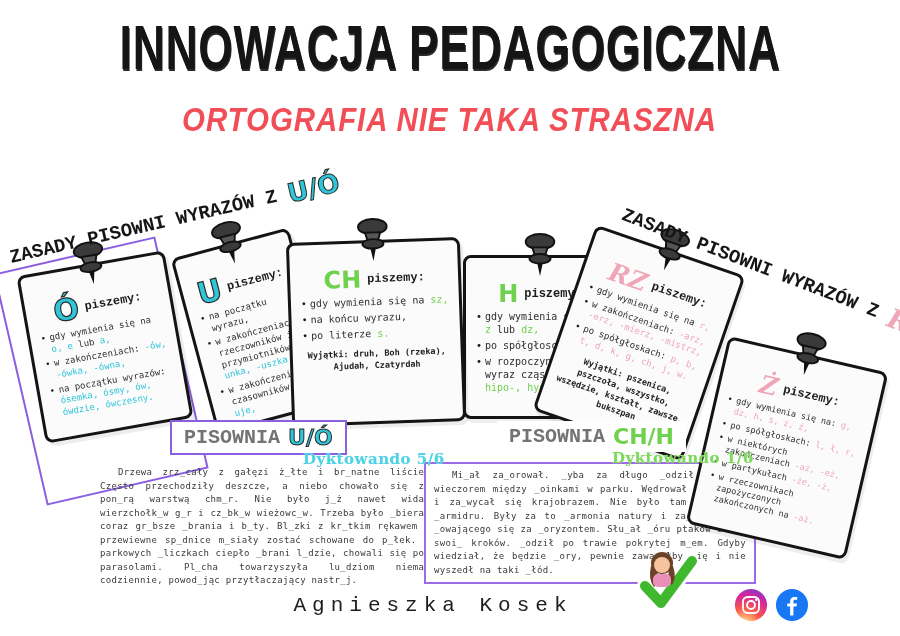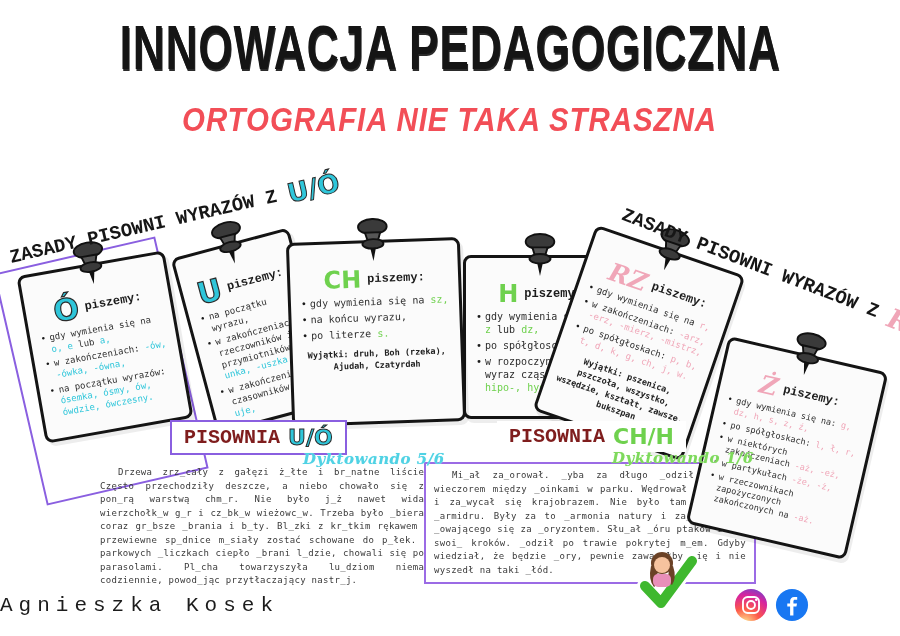--- a/index.html
+++ b/index.html
@@ -60,34 +60,34 @@
   .n-rz .note-bullets{font-size:9px;}
   .n-z  {left:705px;top:352px;width:164px;height:192px;transform:rotate(13deg);z-index:3;}
   .n-z .note-bullets{font-size:8.5px;}
 
   .pin{position:absolute;top:-26px;left:50%;transform:translateX(-50%);width:42px;height:46px;z-index:5;}
 
   
   .dict-titlebox{position:absolute;display:inline-flex;align-items:center;gap:8px;background:#fff;
         padding:3px 12px;z-index:5;}
   .dict-titlebox.boxed{border:2px solid #8a5fe0;}
-  .dict-title{font-family:"Liberation Mono","DejaVu Sans Mono",monospace;font-weight:700;font-size:20px;color:#7f1d1d;}
+  .dict-title{font-family:"Liberation Mono","DejaVu Sans Mono",monospace;font-weight:700;font-size:20px;color:#737373;}
   .d1{left:170px;top:420px;}
   .d2{left:497px;top:421px;}
-  .badge{position:absolute;font-family:"DejaVu Serif",serif;font-style:italic;font-weight:700;
+  .badge{position:absolute;font-family:"DejaVu Serif",serif;font-weight:700;
          font-size:15px;z-index:5;letter-spacing:0.5px;}
   .badge-1{left:303px;top:450px;color:#4fd2e4;text-shadow:0 0 1px #bdeef5;}
   .badge-2{left:612px;top:449px;color:#7ed95c;text-shadow:0 0 1px #c9f2bb;}
   .dict-text{position:absolute;font-family:"DejaVu Sans Mono",monospace;font-size:9px;line-height:1.5;
          letter-spacing:0.3px;color:#3a3a3a;text-align:justify;text-indent:18px;z-index:2;}
   .t1{left:100px;top:466px;width:330px;}
   .t2{left:424px;top:462px;width:332px;border:2px solid #9b6be5;padding:5px 8px;background:#fff;box-sizing:border-box;}
 
   
-  .author{position:absolute;left:0;width:866px;top:594px;z-index:2;
+  .author{position:absolute;left:0;width:866px;top:594px;text-align:center;z-index:2;
           font-family:"Liberation Mono","DejaVu Sans Mono",monospace;font-size:21px;
           letter-spacing:6px;color:#1c1c1c;}
   .brand{position:absolute;left:700px;top:556px;font-family:"DejaVu Serif",serif;font-size:27px;color:#111;z-index:2;}
   .avatar{position:absolute;left:636px;top:548px;width:62px;height:62px;z-index:2;}
   .ig{position:absolute;left:734px;top:588px;width:34px;height:34px;z-index:2;cursor:pointer;}
   .fb{position:absolute;left:775px;top:588px;width:34px;height:34px;z-index:2;cursor:pointer;}
 </style>
 </head>
 <body>
 

